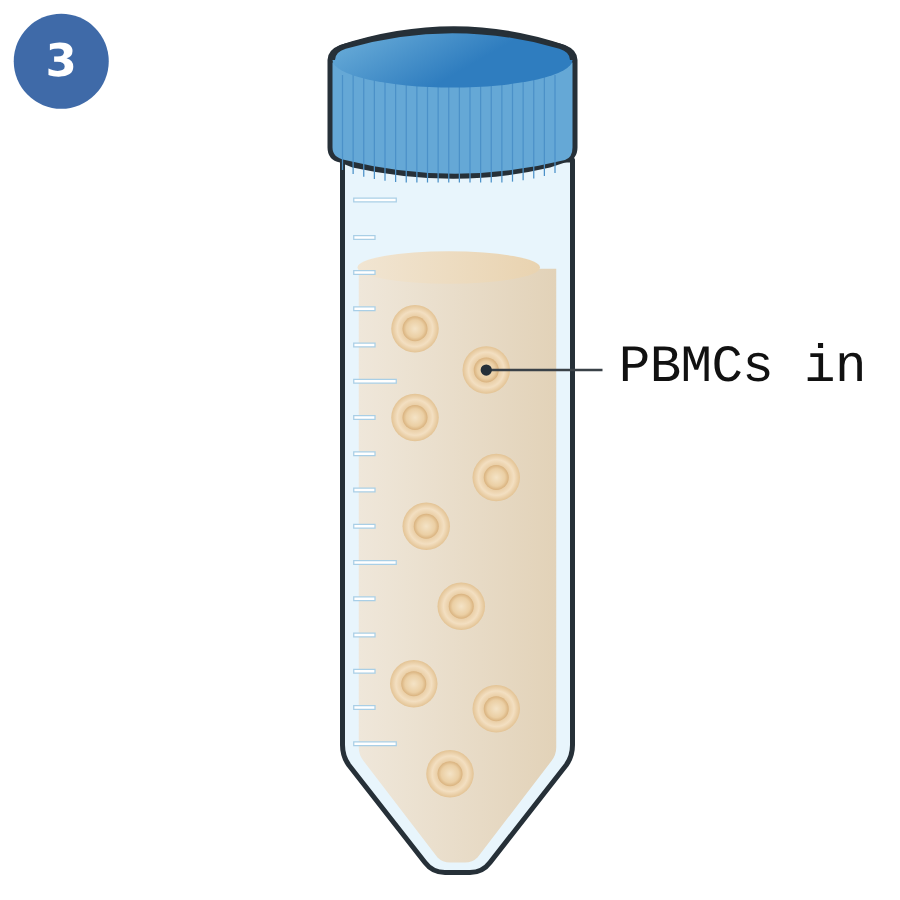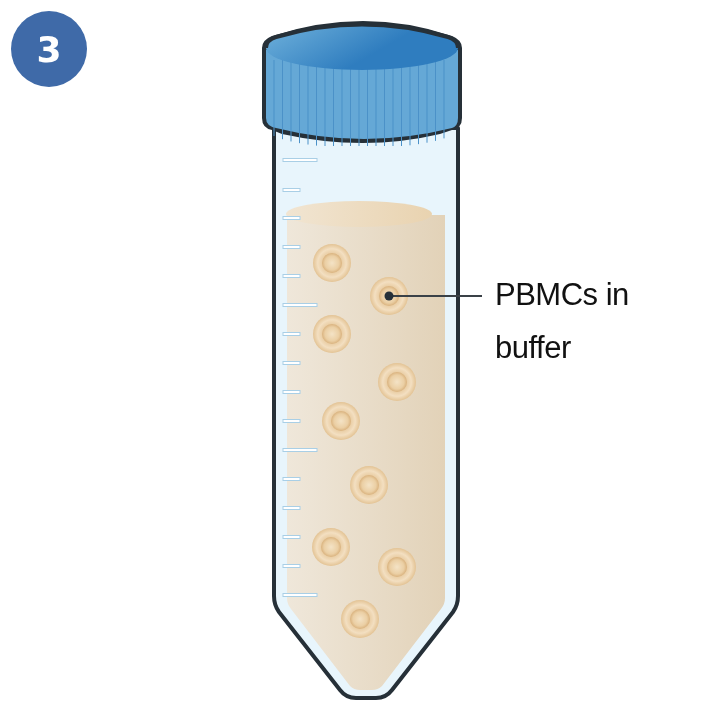--- a/index.html
+++ b/index.html
@@ -6,21 +6,21 @@
     body { width: 720px; height: 720px; position: relative; overflow: hidden; font-family: "DejaVu Sans", sans-serif; }
     .step-badge {
       position: absolute; left: 11px; top: 11px; width: 76px; height: 76px;
       border-radius: 50%; background: #3f6aa8; color: #ffffff;
       display: flex; align-items: center; justify-content: center;
       font-family: "DejaVu Sans", sans-serif; font-size: 36px; font-weight: bold;
     }
     svg.diagram { position: absolute; left: 0; top: 0; }
     .label {
       position: absolute; left: 495px; top: 268px;
-      font-family: Liberation Sans, sans-serif; font-size: 31px; line-height: 53px;
+      font-family: Liberation Mono, monospace; font-size: 42px; line-height: 53px;
       color: #111111; letter-spacing: -0.5px;
     }
     .label div { white-space: nowrap; }
   </style>
 </head>
 <body>
 
 <div class="step-badge">
   <span>3</span>
 </div>
@@ -150,14 +150,13 @@
         <line x1="435.5" y1="60" x2="435.5" y2="140.86574303139932"></line>
         <line x1="444" y1="60" x2="444" y2="138.39998664529057"></line>
       </g>
     <ellipse cx="362" cy="48" rx="96" ry="22" fill="url(#capTop)"></ellipse>
     <path d="M266,48 Q266,40 276,37 Q362,12 448,37 Q458,40 458,48" fill="none" stroke="#263038" stroke-width="4"></path>
   </g>
 </svg>
 
 <div class="label">
   <div>PBMCs in</div>
-  <div>buffer</div>
 </div>
 
 </body></html>

